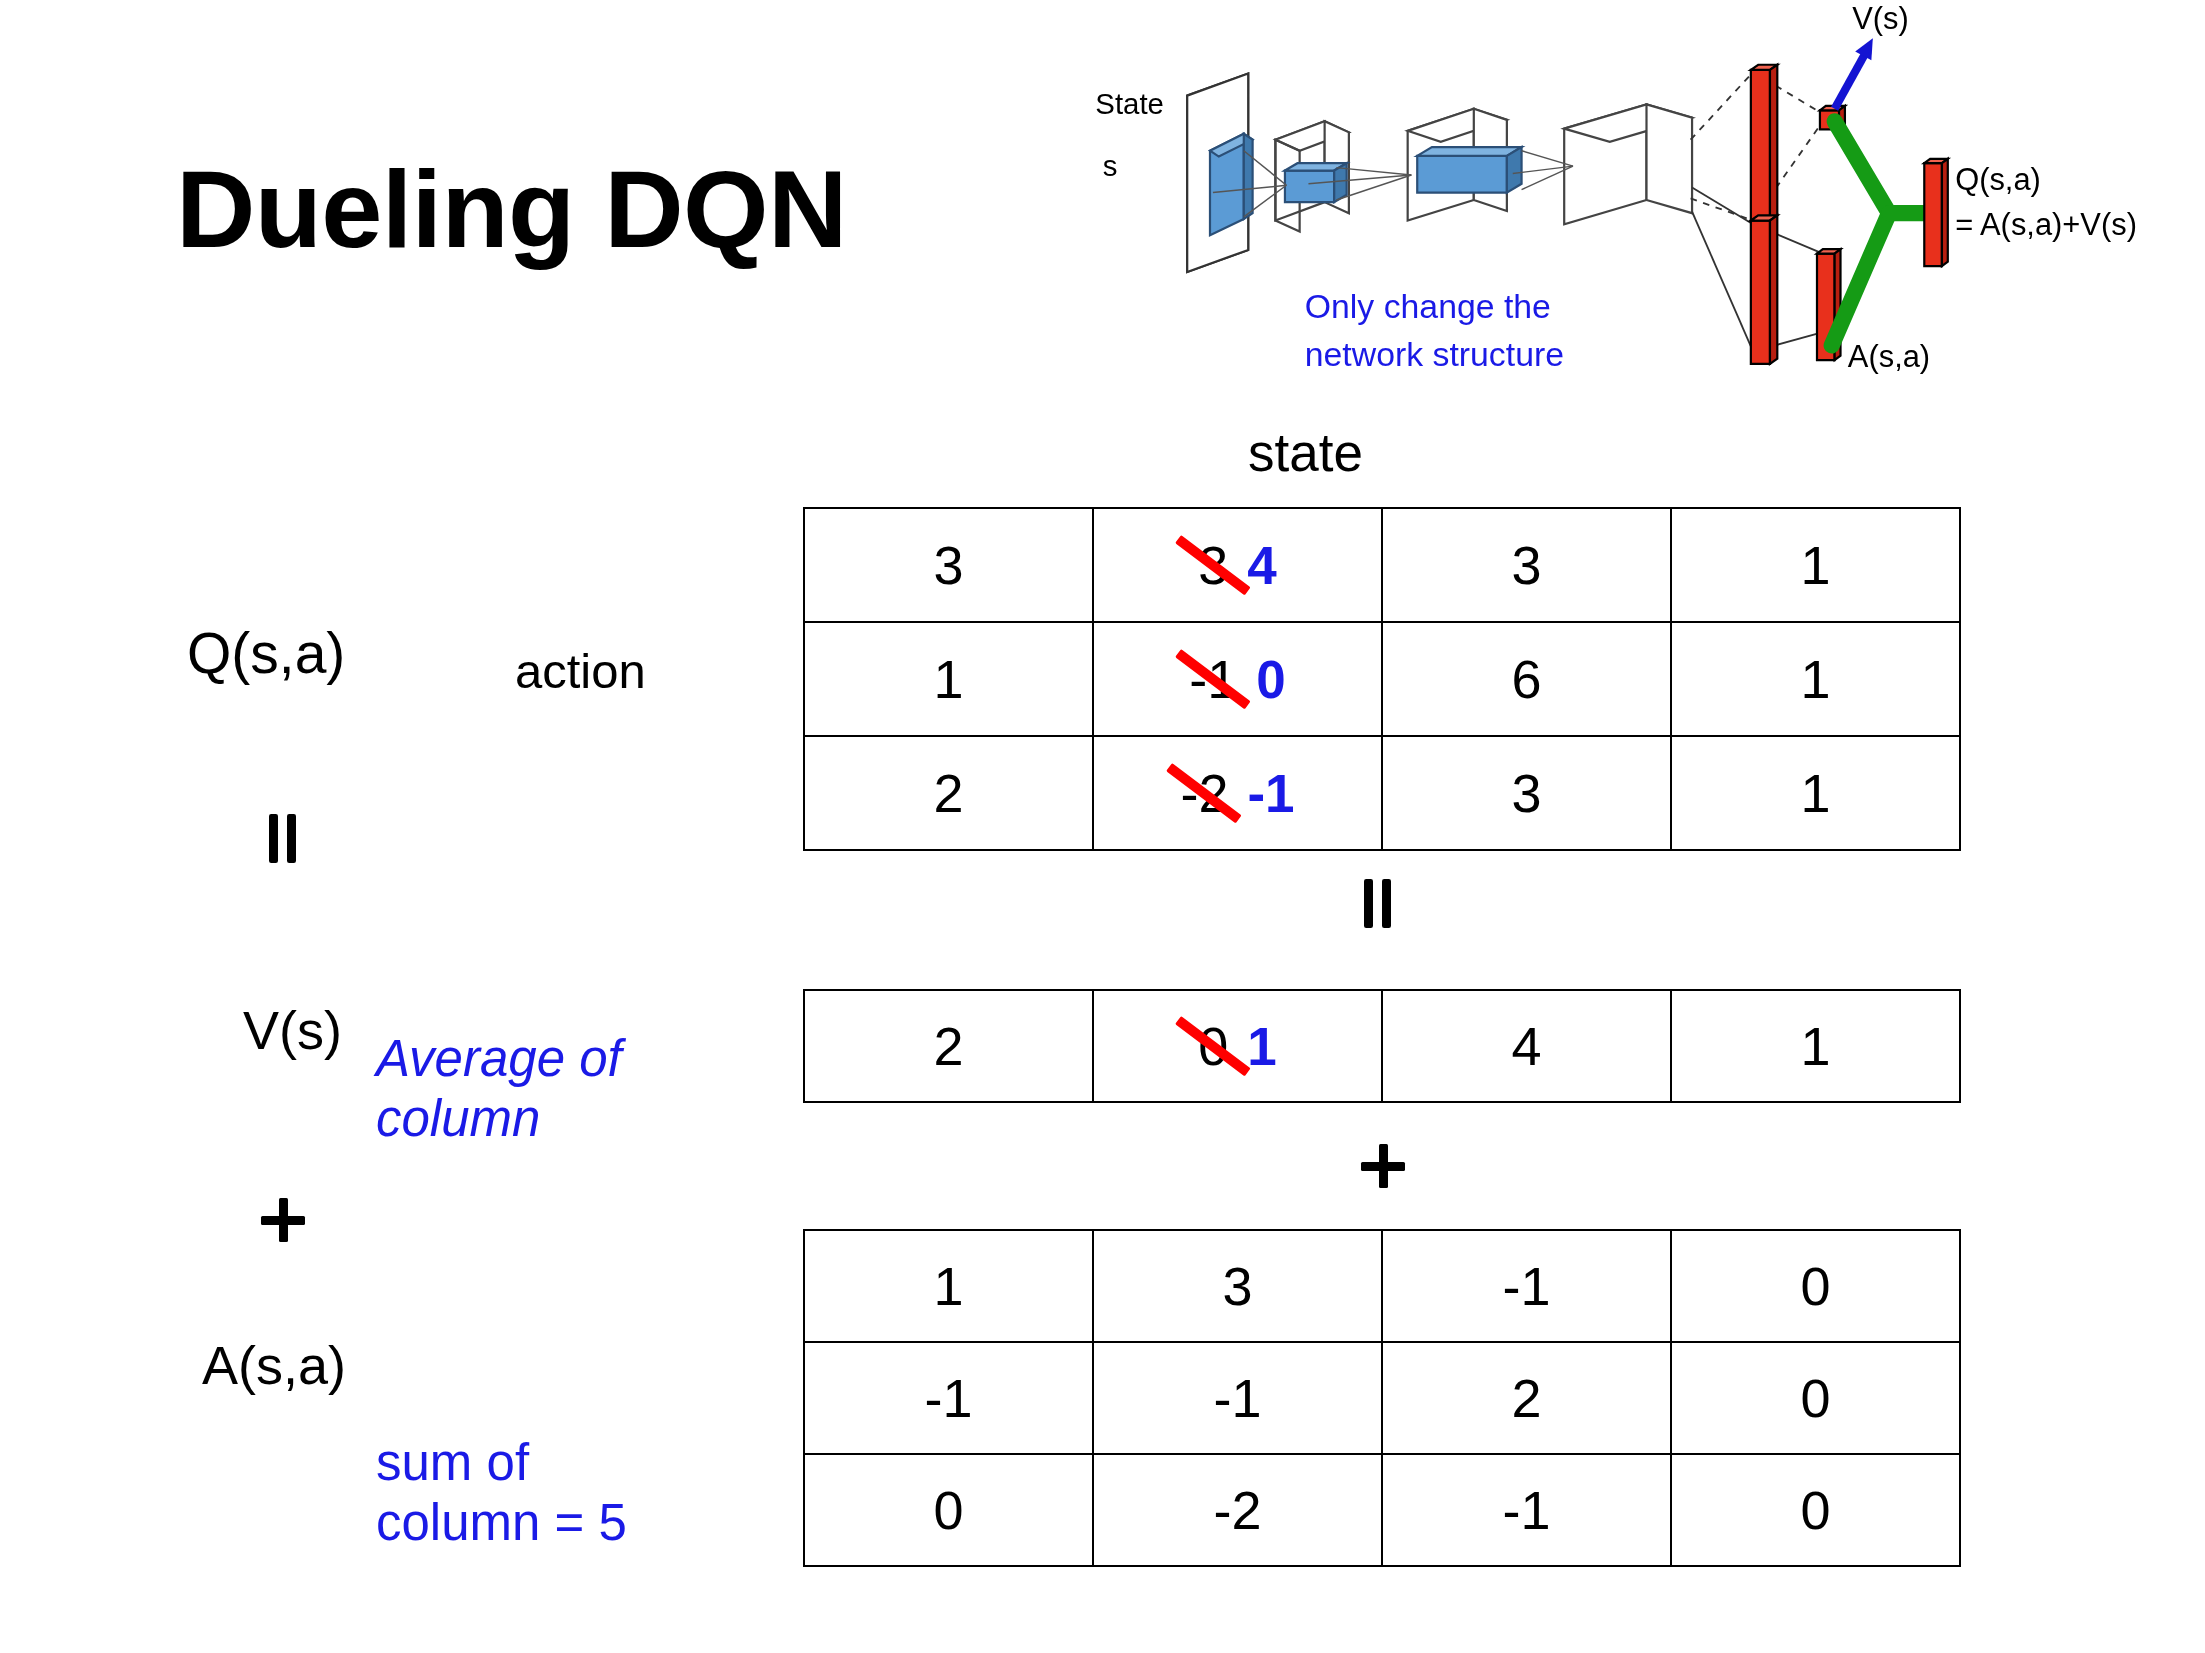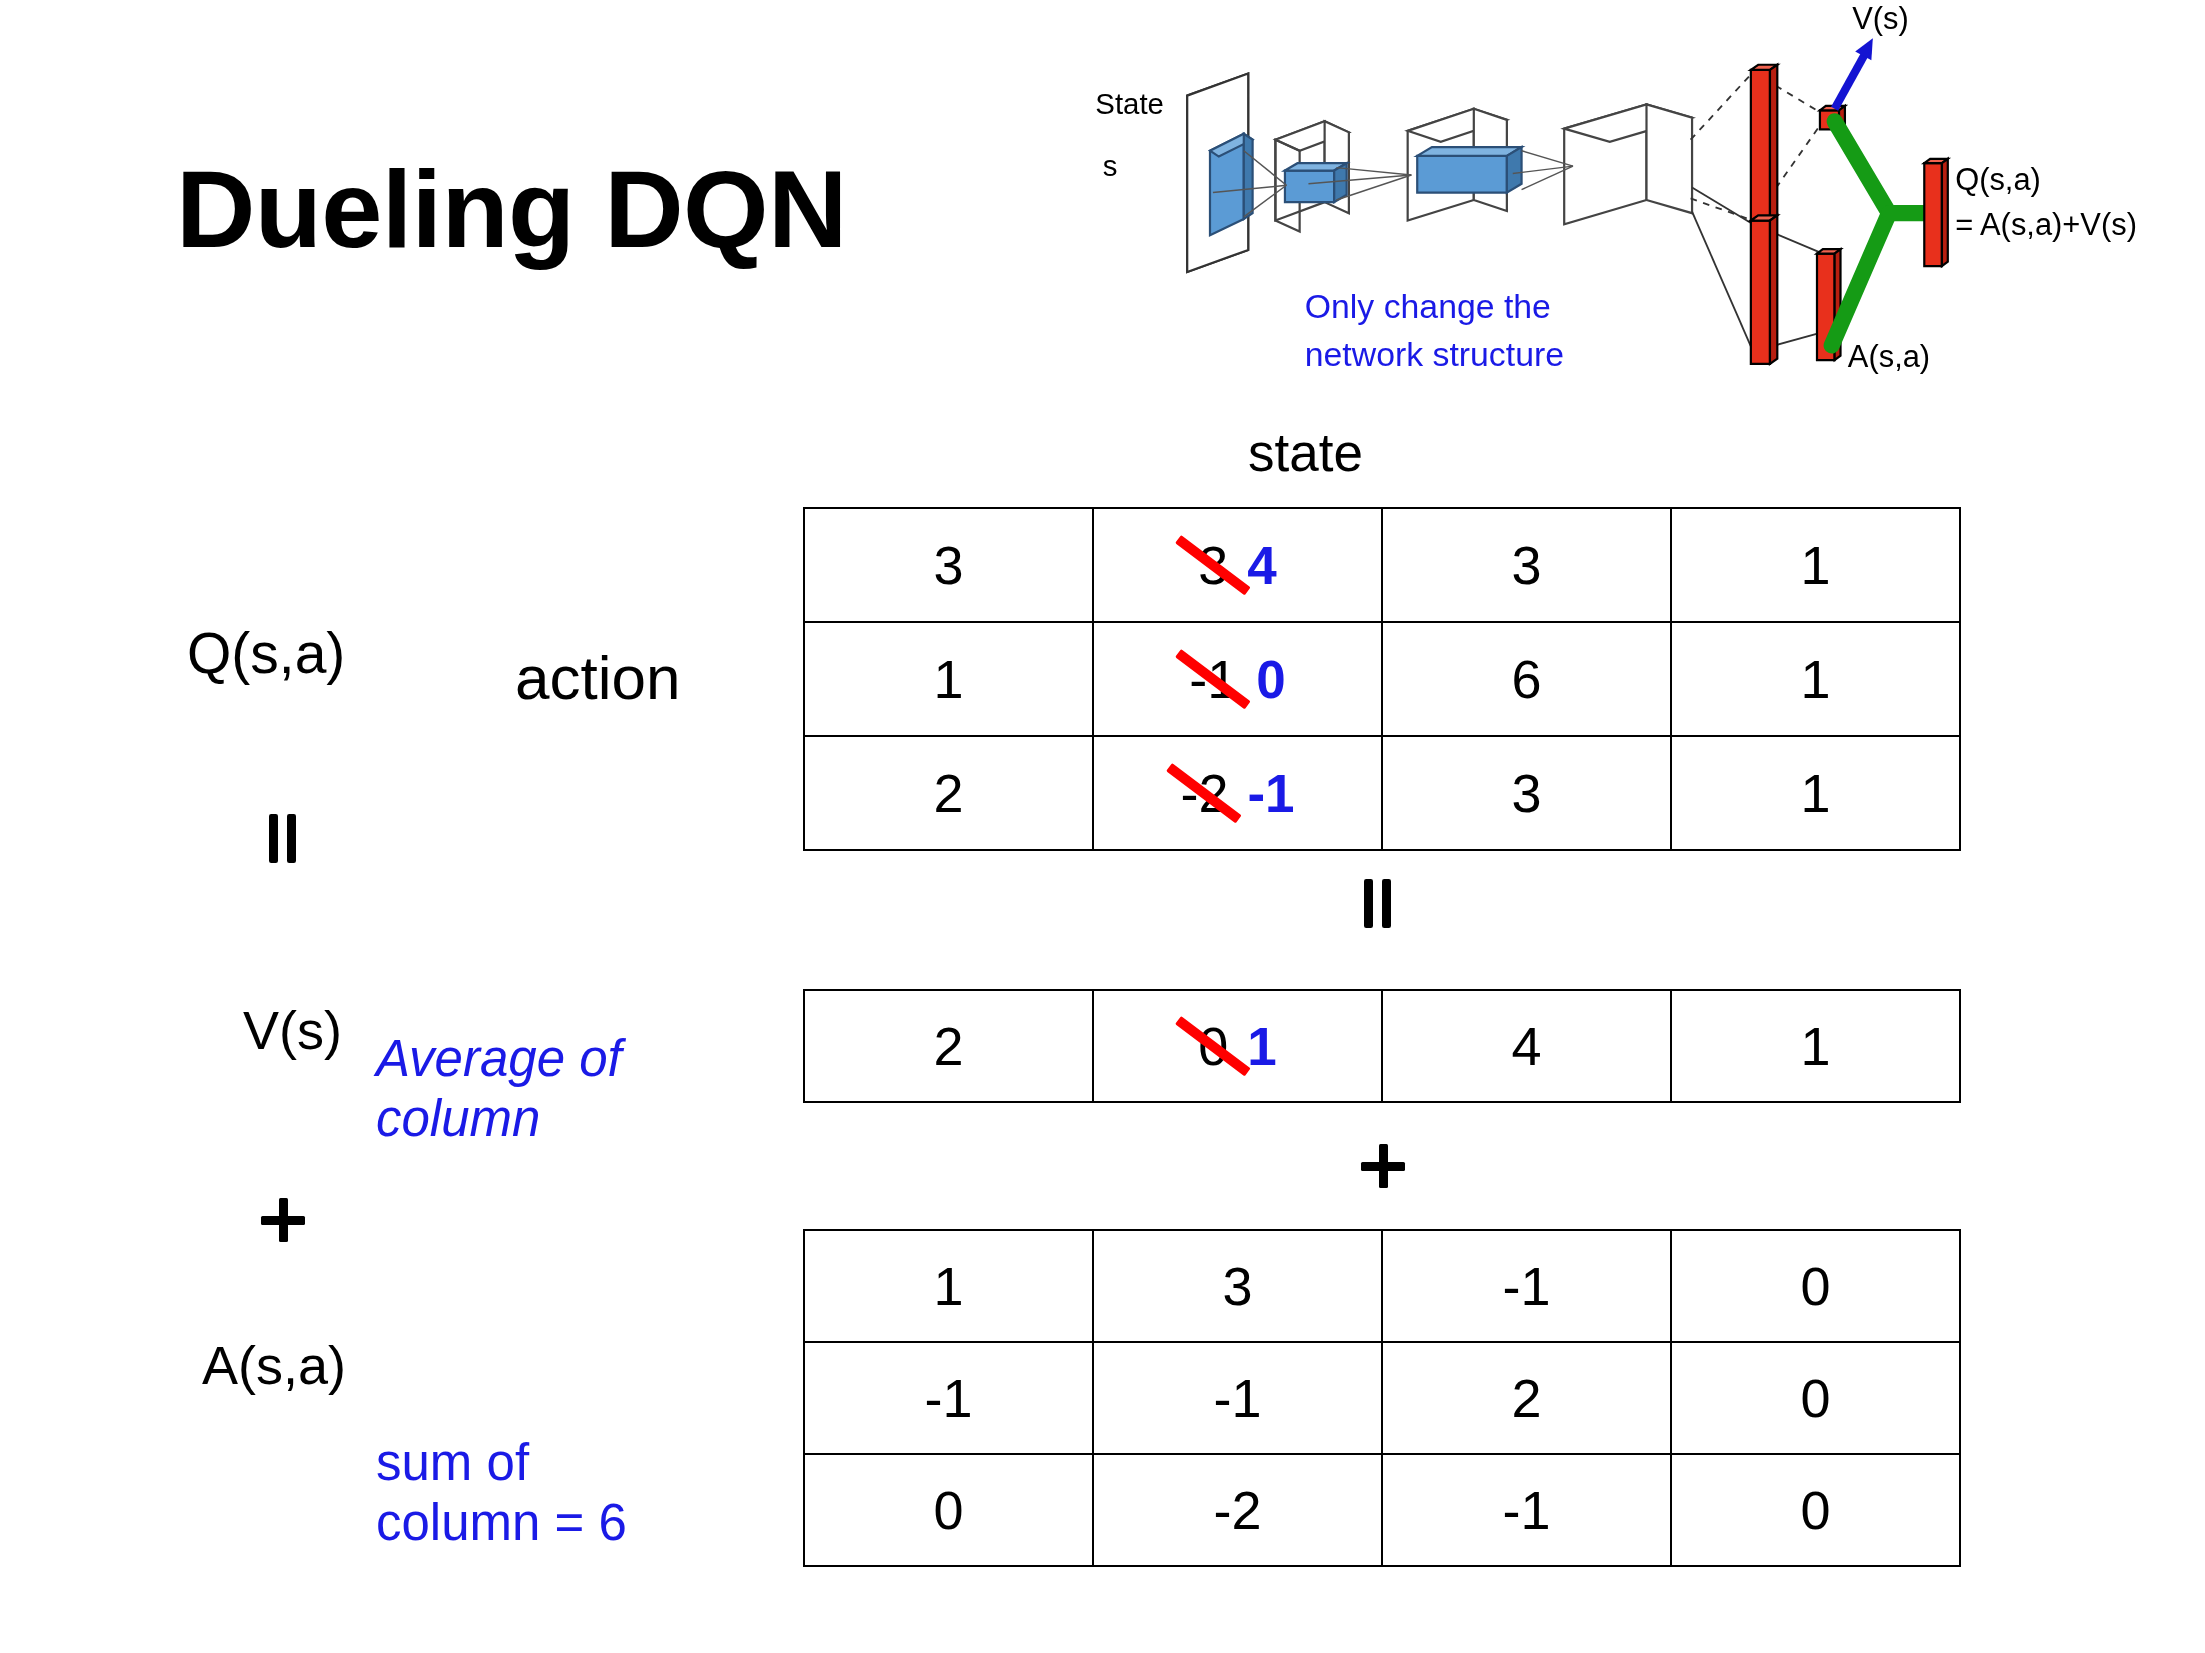--- a/index.html
+++ b/index.html
@@ -22,21 +22,21 @@
   #network-diagram{left:1088px;top:0px;width:1117px;height:419px;}
   #network-diagram svg{display:block;}
 
   
   .lbl{white-space:nowrap;line-height:1;}
   .lbl-black{color:#000000;}
   .lbl-blue{color:#1a1ae6;}
 
   #label-state{left:1248px;top:426px;font-size:53px;}
   #label-qsa{left:187px;top:625px;font-size:57px;}
-  #label-action{left:515px;top:647px;font-size:62px;}
+  #label-action{left:515px;top:647px;font-size:49px;}
   #label-vs{left:243px;top:1003px;font-size:54px;}
   #label-asa{left:202px;top:1338px;font-size:54px;}
 
   #note-average{left:376px;top:1029px;font-size:51px;line-height:1.18;font-style:italic;}
   #note-sumcol{left:376px;top:1433px;font-size:51px;line-height:1.18;}
 
   
   .eq-rot{width:34px;height:49px;}
   .eq-rot i{position:absolute;top:0;width:9.6px;height:49px;background:#000;border-radius:2.2px;}
   .eq-rot i:nth-child(1){left:2.9px;}
@@ -220,21 +220,21 @@
 
 <div class="abs lbl lbl-black" id="label-asa">A(s,a)</div>
 
 <div class="abs lbl lbl-blue" id="note-average">
   <div>Average of</div>
   <div>column</div>
 </div>
 
 <div class="abs lbl lbl-blue" id="note-sumcol">
   <div>sum of</div>
-  <div>column = 6</div>
+  <div>column = 5</div>
 </div>
 
 <div class="abs eq-rot" id="eq-left">
     <i></i>
     <i></i>
   </div>
 <div class="abs eq-rot" id="eq-mid">
     <i></i>
     <i></i>
   </div>

